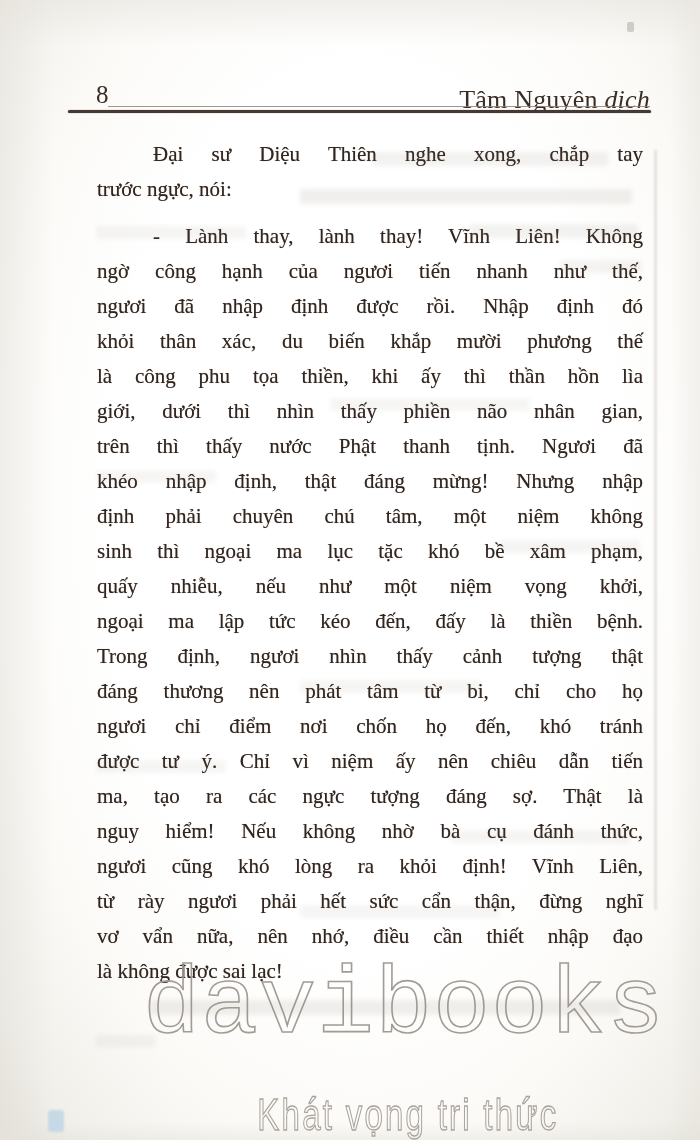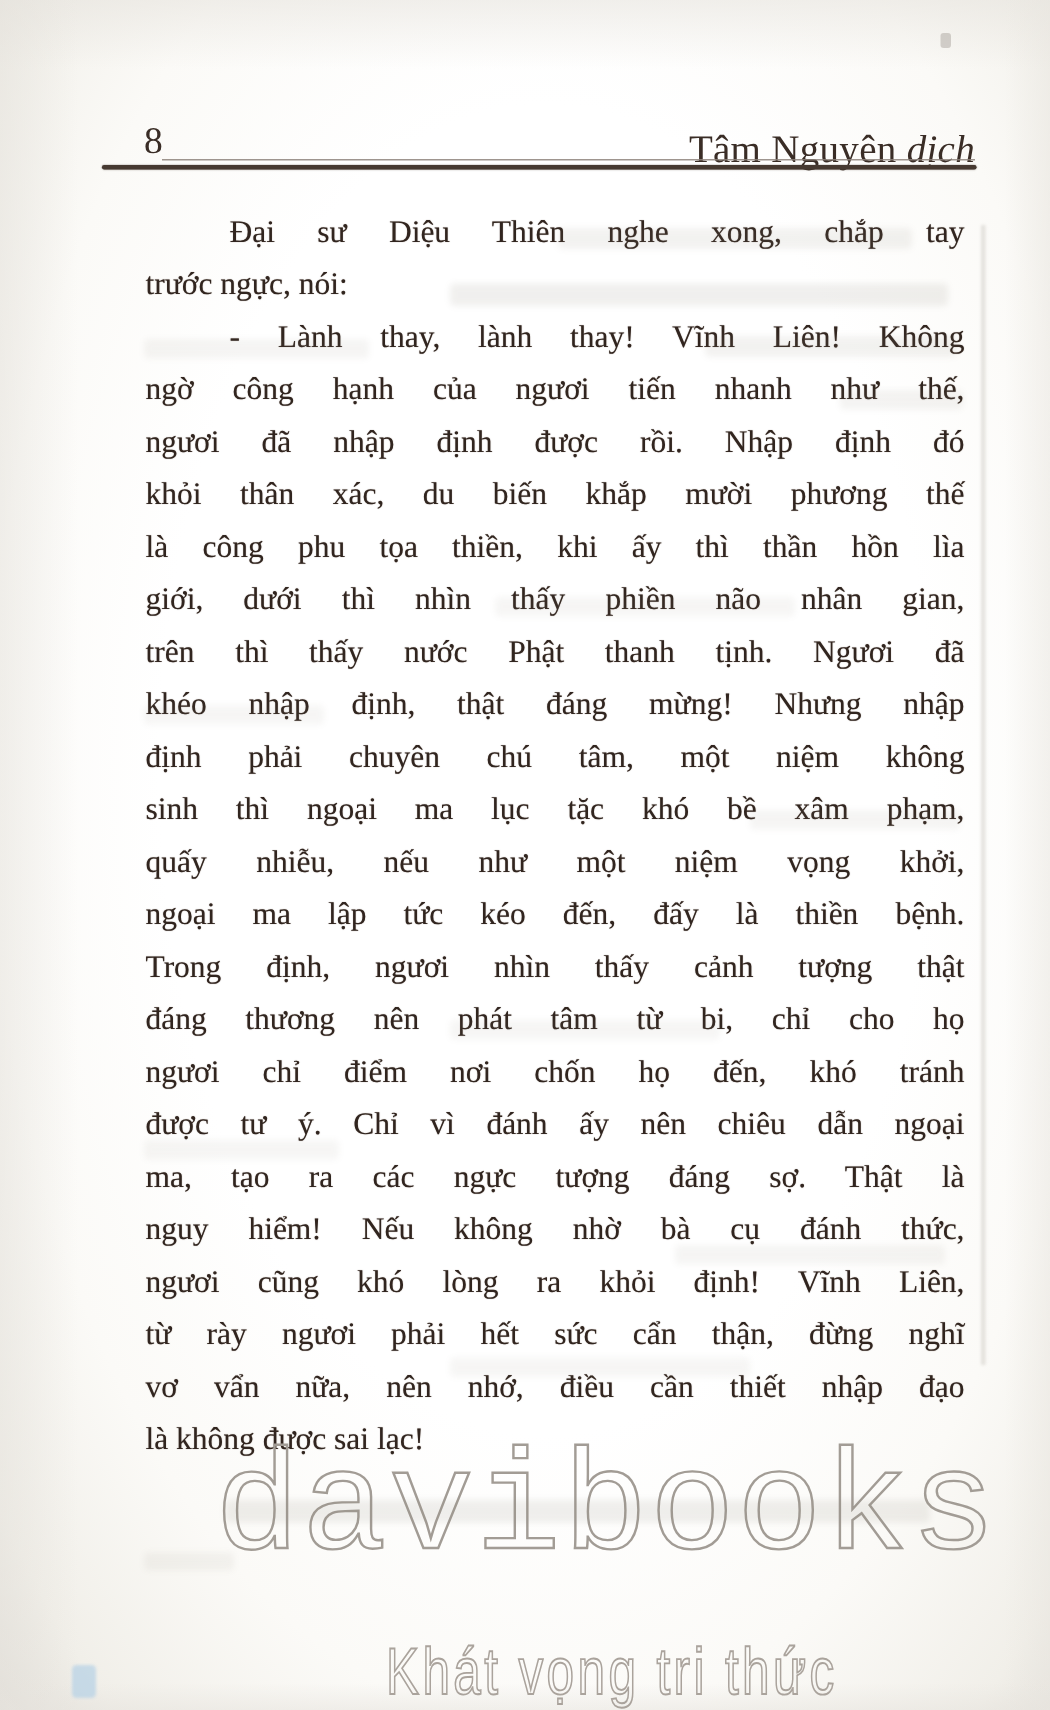--- a/index.html
+++ b/index.html
@@ -22,21 +22,21 @@
   .running-title .it{font-style:italic;}
   .rule-thin{position:absolute;left:108px;right:50px;top:106px;height:1px;background:#8d837b;opacity:.85;}
   .rule-thick{position:absolute;left:68px;right:49px;top:110px;height:3px;background:#463931;border-radius:2px;box-shadow:0 0 1px rgba(70,57,49,.8);}
 
   
   .body-text{
     position:absolute;left:97px;top:137px;width:546px;
     font-size:21px;color:#31251f;
     text-shadow:0 0 .7px rgba(72,52,40,.55);
   }
-  .para + .para{}
+  .para + .para{margin-top:12px;}
   .line{line-height:35px;text-align:justify;text-align-last:justify;white-space:nowrap;}
   .line.indent{padding-left:56px;}
   .line.para-end{text-align-last:left;}
 
   
   .wm-brand{
     position:absolute;left:143px;top:960px;
     font-family:Liberation Mono, monospace;font-size:95px;line-height:95px;
     color:transparent;-webkit-text-stroke:1.6px #a29c95;letter-spacing:1px;
   }
@@ -85,21 +85,21 @@
         <div class="line">giới, dưới thì nhìn thấy phiền não nhân gian,</div>
         <div class="line">trên thì thấy nước Phật thanh tịnh. Ngươi đã</div>
         <div class="line">khéo nhập định, thật đáng mừng! Nhưng nhập</div>
         <div class="line">định phải chuyên chú tâm, một niệm không</div>
         <div class="line">sinh thì ngoại ma lục tặc khó bề xâm phạm,</div>
         <div class="line">quấy nhiễu, nếu như một niệm vọng khởi,</div>
         <div class="line">ngoại ma lập tức kéo đến, đấy là thiền bệnh.</div>
         <div class="line">Trong định, ngươi nhìn thấy cảnh tượng thật</div>
         <div class="line">đáng thương nên phát tâm từ bi, chỉ cho họ</div>
         <div class="line">ngươi chỉ điểm nơi chốn họ đến, khó tránh</div>
-        <div class="line">được tư ý. Chỉ vì đánh ấy nên chiêu dẫn ngoại</div>
+        <div class="line">được tư ý. Chỉ vì niệm ấy nên chiêu dẫn tiến</div>
         <div class="line">ma, tạo ra các ngực tượng đáng sợ. Thật là</div>
         <div class="line">nguy hiểm! Nếu không nhờ bà cụ đánh thức,</div>
         <div class="line">ngươi cũng khó lòng ra khỏi định! Vĩnh Liên,</div>
         <div class="line">từ rày ngươi phải hết sức cẩn thận, đừng nghĩ</div>
         <div class="line">vơ vẩn nữa, nên nhớ, điều cần thiết nhập đạo</div>
         <div class="line para-end">là không được sai lạc!</div>
       </div>
     </div>
 
   <div class="gutter-shadow"></div>

